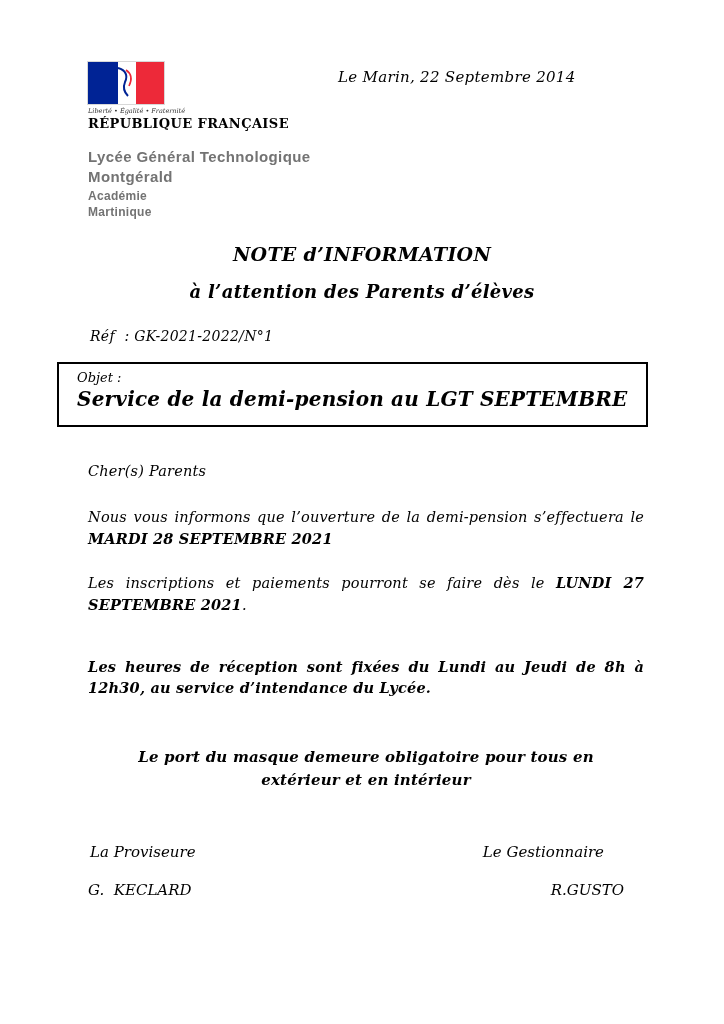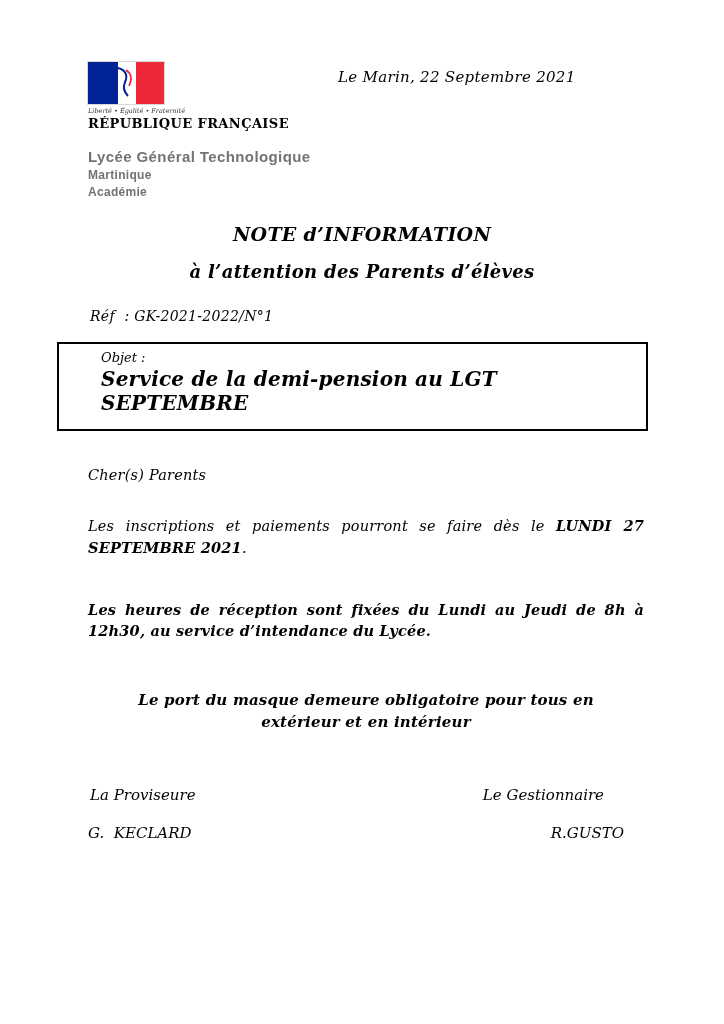--- a/index.html
+++ b/index.html
@@ -100,21 +100,21 @@
     font-style: italic;
     font-size: 14px;
     white-space: pre-wrap;
     letter-spacing: 0.3px;
   }
 
   
   .subject-box {
     margin: 18px 76px 0 57px;
     border: 2px solid #000000;
-    padding: 6px 10px 14px 42px;
+    padding: 6px 10px 14px 18px;
   }
   .subject-label {
     font-style: italic;
     font-size: 13px;
   }
   .subject-text {
     font-weight: bold;
     font-style: italic;
     font-size: 20px;
     margin-top: 2px;
@@ -124,21 +124,21 @@
   
   .body-block {
     margin: 0 80px 0 88px;
     font-style: italic;
     font-size: 14.5px;
     letter-spacing: 0.2px;
   }
   .salutation { margin-top: 36px; }
   .para { text-align: justify; line-height: 1.45; }
   .p1 { margin-top: 28px; }
-  .p2 { margin-top: 32px; }
+  .p2 { margin-top: 22px; }
   .p3 { margin-top: 40px; font-weight: bold; }
   .notice {
     margin-top: 48px;
     font-weight: bold;
     text-align: center;
     font-size: 15px;
     line-height: 1.5;
     padding: 0 24px;
   }
 
@@ -173,44 +173,46 @@
           <svg width="30" height="34" viewBox="0 0 30 34">
             <path d="M6 2 C 14 4, 16 10, 13 16 C 11 21, 12 26, 16 30" stroke="#002395" stroke-width="2" fill="none"></path>
             <path d="M14 4 C 20 8, 20 14, 17 20" stroke="#ED2939" stroke-width="1.6" fill="none"></path>
           </svg>
         </div>
         <div class="stripe-red"></div>
       </div>
       <div class="motto">Liberté • Égalité • Fraternité</div>
       <div class="republic">RÉPUBLIQUE FRANÇAISE</div>
     </div>
-    <div class="date-line">Le Marin, 22 Septembre 2021</div>
+    <div class="date-line">Le Marin, 22 Septembre 2014</div>
   </div>
 
   <div class="school-block">
     <div class="school-line">Lycée Général Technologique</div>
+    <div class="school-line">Montgérald</div>
+    <div class="academy-line">Académie</div>
     <div class="academy-line">Martinique</div>
-    <div class="academy-line">Académie</div>
   </div>
 
   <div class="title-block">
     <div class="title-line1">NOTE d’INFORMATION</div>
     <div class="title-line2">à l’attention des Parents d’élèves</div>
   </div>
 
   <div class="ref-line">Réf  : GK-2021-2022/N°1</div>
 
   <div class="subject-box">
     <div class="subject-label">Objet :</div>
     <div class="subject-text">Service de la demi-pension au LGT SEPTEMBRE</div>
   </div>
 
   <div class="body-block">
     <div class="salutation">Cher(s) Parents</div>
 
+    <p class="para p1"><span>Nous vous informons que l’ouverture de la demi-pension s’effectuera le </span><strong>MARDI 28 SEPTEMBRE 2021</strong></p>
 
     <p class="para p2"><span>Les inscriptions et paiements pourront se faire dès le </span><strong>LUNDI 27 SEPTEMBRE 2021</strong><span>.</span></p>
 
     <p class="para p3">Les heures de réception sont fixées du Lundi au Jeudi de 8h à 12h30, au service d’intendance du Lycée.</p>
 
     <p class="notice">Le port du masque demeure obligatoire pour tous en extérieur et en intérieur</p>
   </div>
 
   <div class="signature-roles">
     <span>La Proviseure</span>

